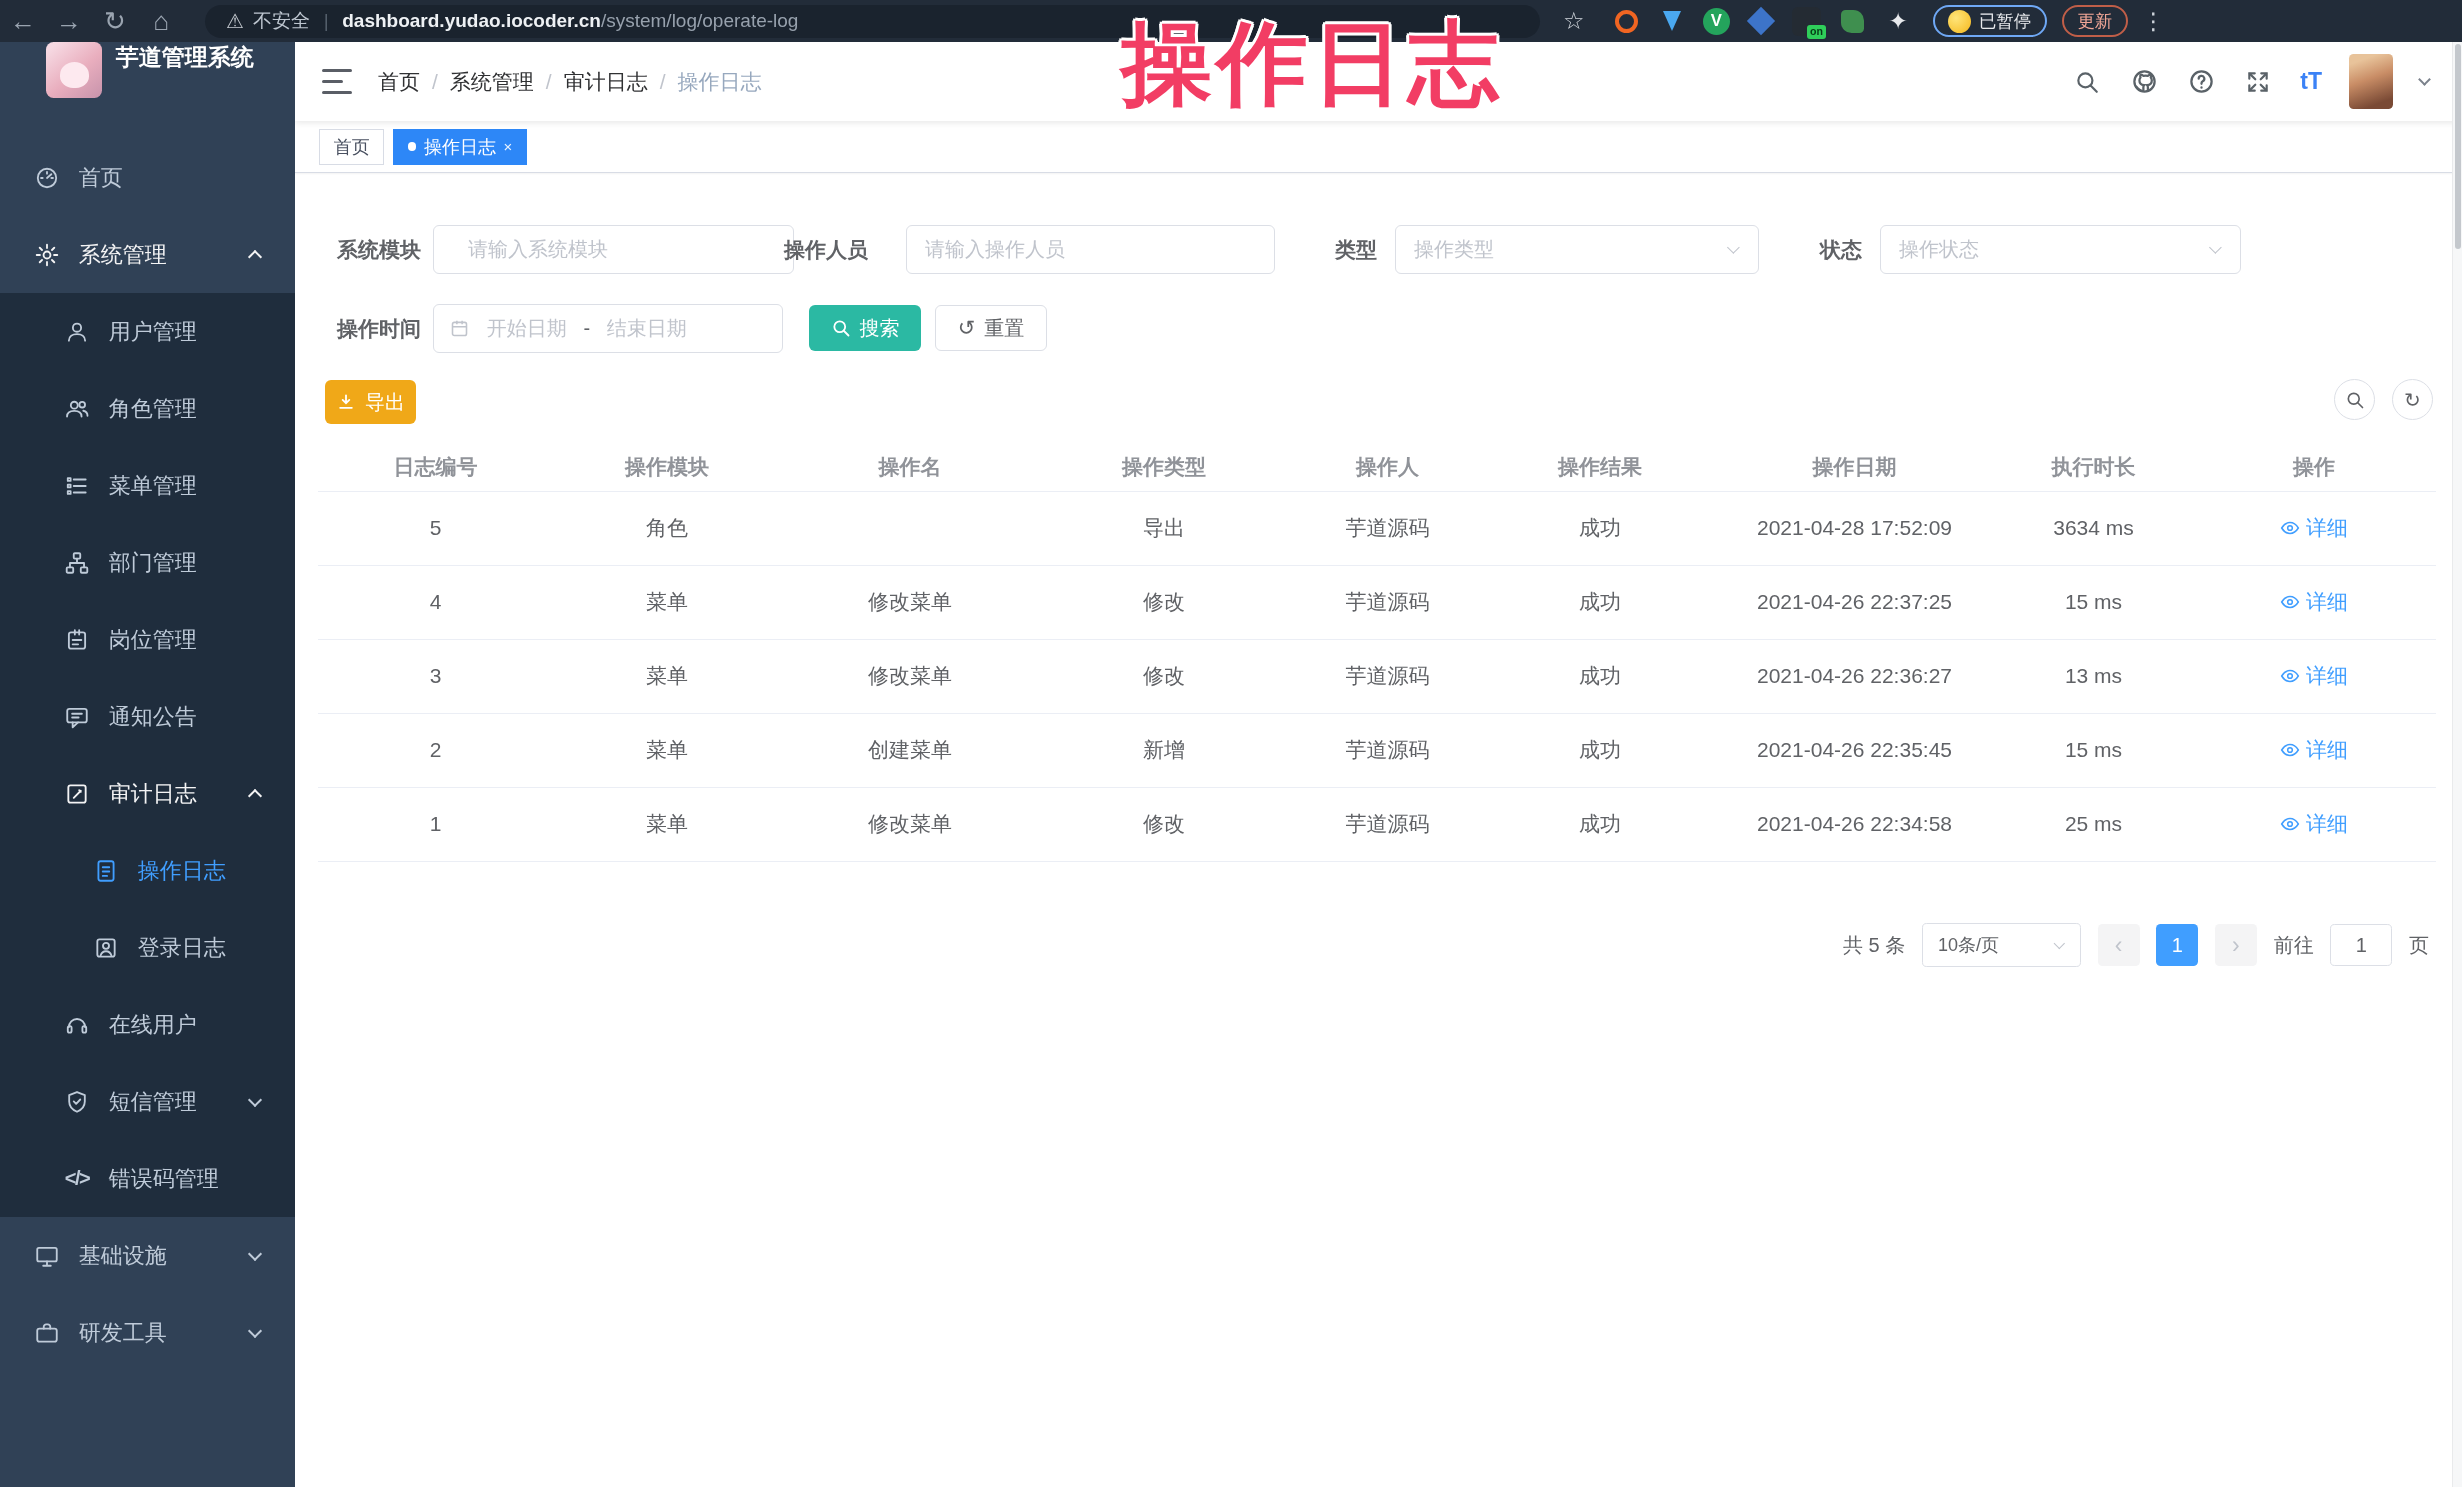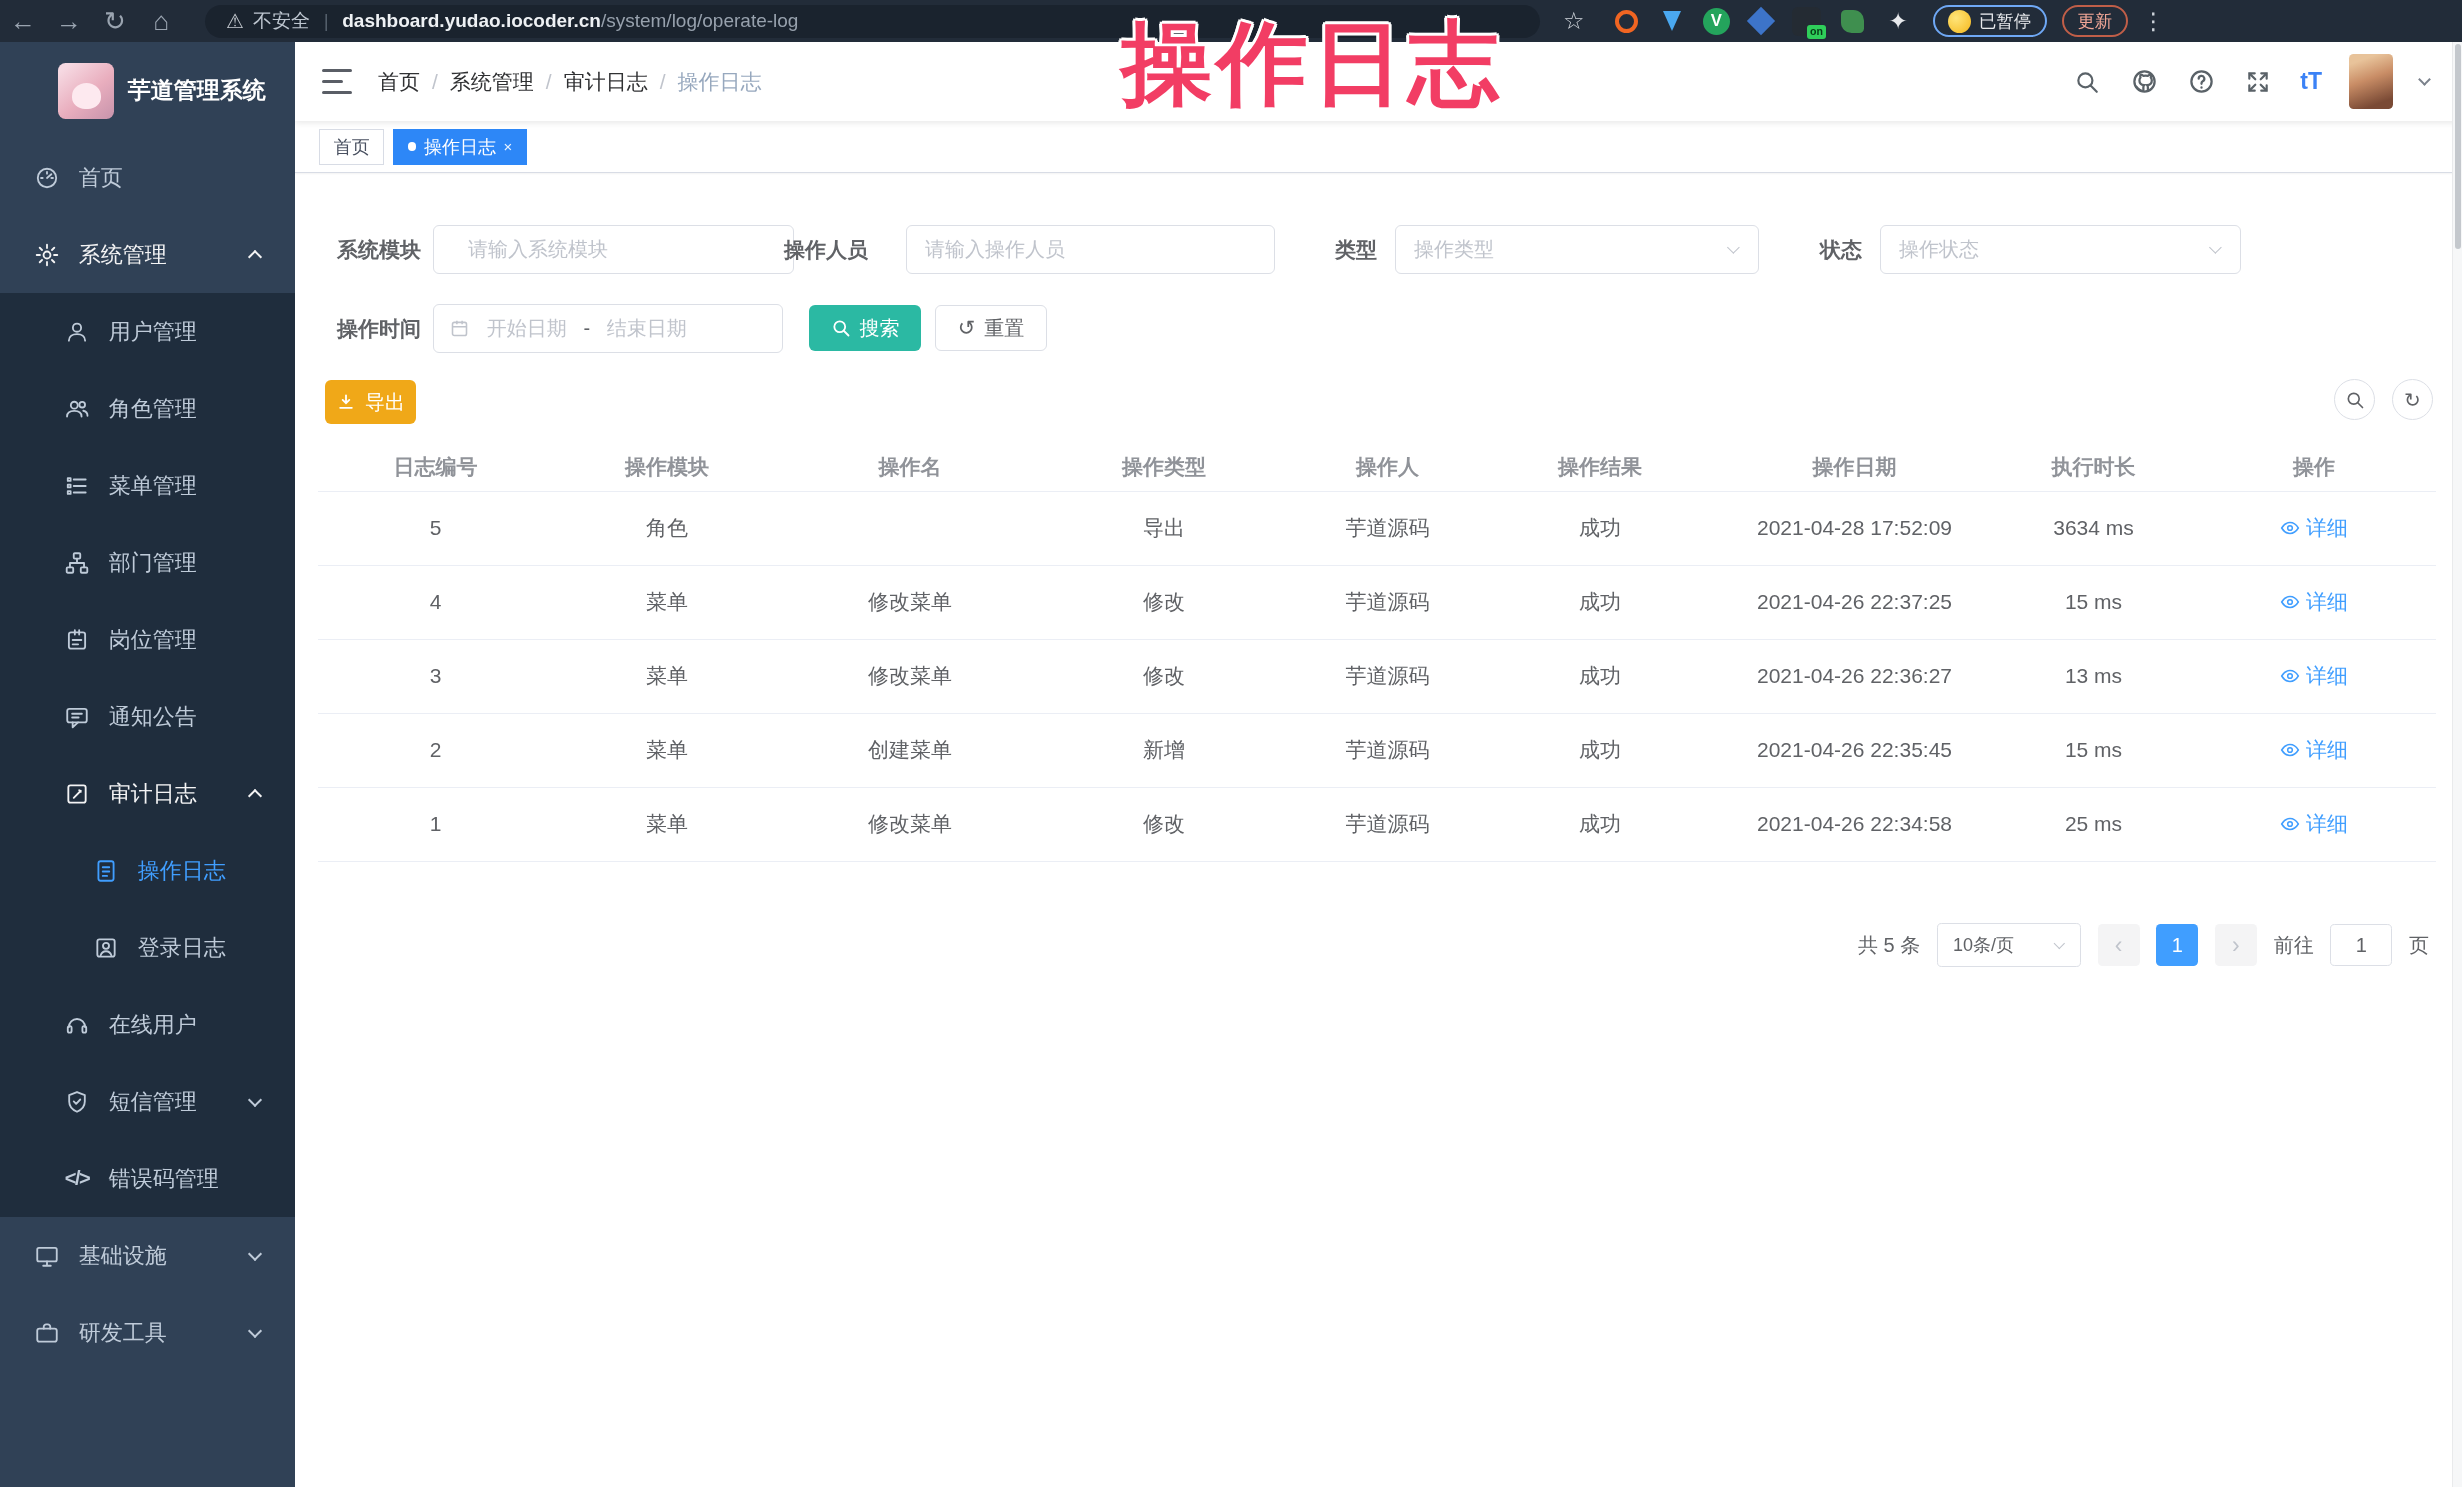--- a/index.html
+++ b/index.html
@@ -32,21 +32,21 @@
     padding:0 13.7px; font-size:17.4px; cursor:pointer; }
   .paused-pill { border:2.3px solid #6fa8f5; color:#e8eaed; margin-left:20px; }
   .emoji-face { width:23px; height:23px; border-radius:50%; background:radial-gradient(circle at 35% 35%, #ffe57a, #f5b81c); }
   .update-pill { border:2.3px solid #c05e48; color:#f2a797; margin-left:15px; }
   .kebab { color:#cdd3da; font-size:23px; margin-left:13.7px; letter-spacing:1.5px; }
   .star { color:#d3d8de; font-size:24px; margin-left:23px; }
 
   
   .sidebar { position:absolute; left:0; top:42px; width:295px; height:1445px;
     background:#304156; color:#bfcbd9; z-index:10; }
-  .logo-row { height:97px; display:flex; align-items:center; padding-left:58px; }
+  .logo-row { height:97px; display:flex; align-items:flex-start; padding-left:46px; }
   .logo-img { width:56px; height:56px; border-radius:7.6px;
     background:linear-gradient(140deg,#f6d9e2 10%,#e9aebe 55%,#c793ab); position:relative; overflow:hidden; }
   .logo-img:before { content:""; position:absolute; left:13.7px; top:20px; width:29px; height:26px;
     background:#fde9ef; border-radius:50% 50% 45% 45%; }
   .app-title { color:#fff; font-size:23px; font-weight:bold; margin-left:13.7px; }
   .menu-item { height:77px; display:flex; align-items:center; position:relative;
     font-size:22px; color:#bfcbd9; cursor:pointer; }
   .menu-item .micon { width:30px; display:flex; justify-content:center; margin-right:16.7px; color:inherit; }
   .menu-item svg { stroke:currentColor; fill:none; stroke-width:1.7; stroke-linecap:round; stroke-linejoin:round; }
   .lvl1 { padding-left:32px; }
@@ -122,21 +122,21 @@
   .log-table th { height:47px; font-size:21px; color:#909399; font-weight:bold; text-align:center;
     border-bottom:0.8px solid #ebeef5; }
   .log-table td { height:74px; font-size:21px; color:#606266; text-align:center;
     border-bottom:0.8px solid #ebeef5; }
   .detail-link { display:inline-flex; align-items:center; gap:6px; color:#409EFF; cursor:pointer; }
   .detail-link svg { stroke:#409EFF; fill:none; stroke-width:1.8; }
 
   
   .pagination { position:absolute; top:749px; right:33px; height:44px; display:flex;
     align-items:center; gap:16.7px; font-size:20px; color:#606266; }
-  .page-size { width:144px; height:44px; border:0.8px solid #dcdfe6; border-radius:4.6px; display:flex;
+  .page-size { width:159px; height:44px; border:0.8px solid #dcdfe6; border-radius:4.6px; display:flex;
     align-items:center; padding:0 15px; font-size:18px; cursor:pointer; }
   .page-size .sel-caret { margin-left:auto; width:8.3px; height:8.3px; border-left:1.9px solid #c0c4cc;
     border-bottom:1.9px solid #c0c4cc; transform:rotate(-45deg) translateY(-2.3px); }
   .pg-btn { width:42px; height:42px; border-radius:4.6px; background:#f4f4f5; color:#c0c4cc;
     display:flex; align-items:center; justify-content:center; font-size:23px; cursor:pointer; }
   .pg-btn.current { background:#409EFF; color:#fff; font-size:20px; }
   .goto-input { width:62px; height:42px; border:0.8px solid #dcdfe6; border-radius:4.6px; text-align:center;
     font-size:20px; color:#606266; outline:none; font-family:"Liberation Sans", sans-serif; }
 
   

